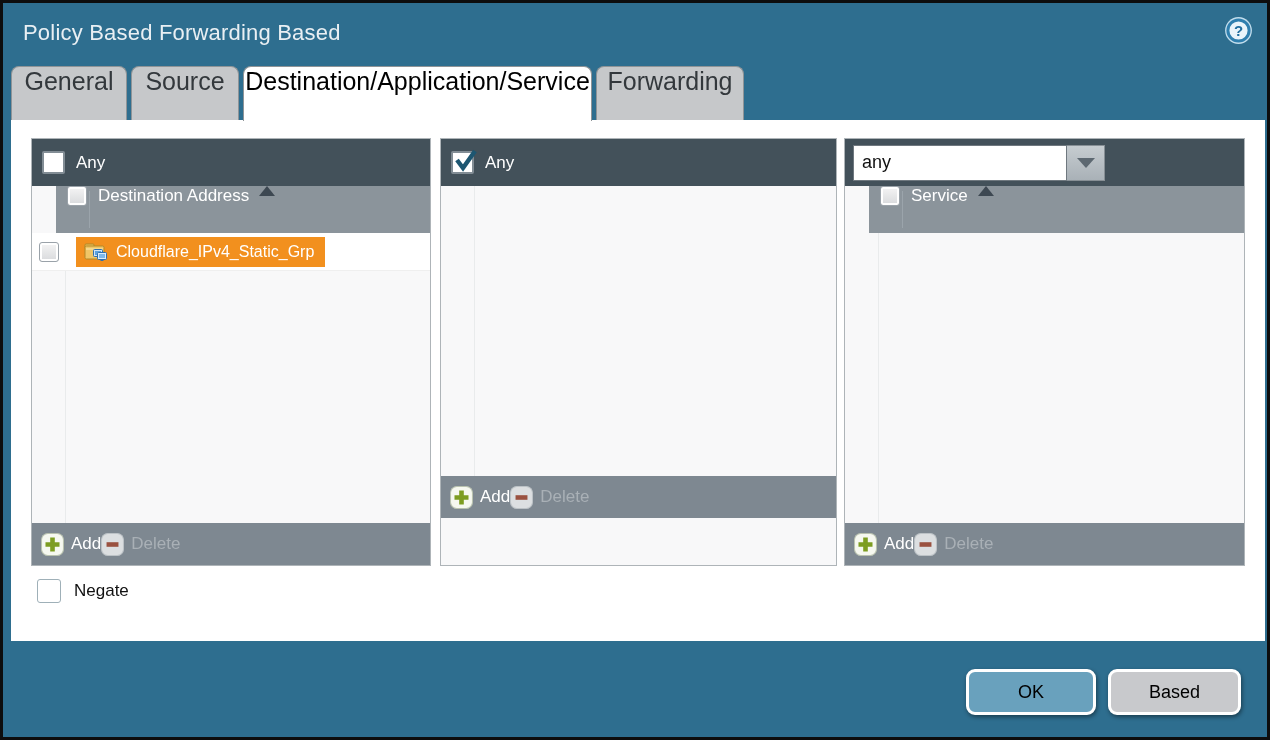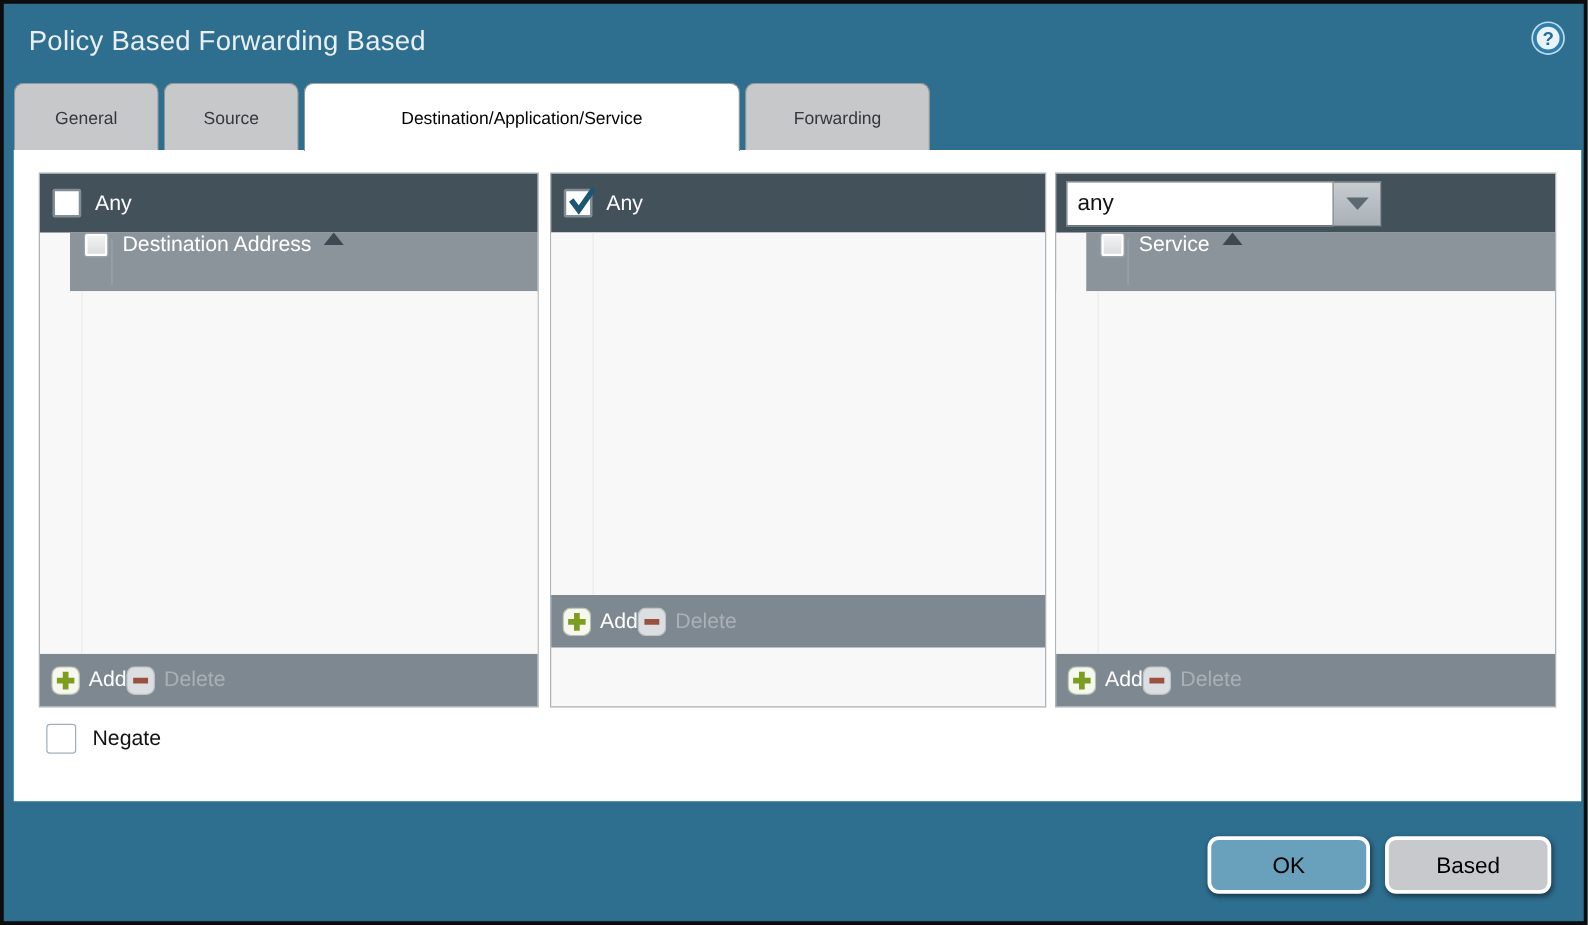--- a/index.html
+++ b/index.html
@@ -9,22 +9,22 @@
     background:#2e6e8f; border:3px solid #0d0d0d;
     font-family:"Liberation Sans", sans-serif; overflow:hidden;
   }
   .title { position:absolute; left:20px; top:17px; font-size:22px; color:#e9eff3; letter-spacing:0.2px; }
   .help { position:absolute; right:14px; top:13px; width:29px; height:29px; cursor:pointer; }
 
   
   .tab {
     position:absolute; top:63px; height:54px;
     background:#c6c8ca; border:1px solid #8f9497; border-bottom:none;
-    border-radius:8px 8px 0 0; color:#33383c; font-size:14px;
-    display:flex; align-items:center; justify-content:center; cursor:pointer; z-index:1;
+    border-radius:8px 8px 0 0; color:#33383c; font-size:25px;
+    display:flex; align-items:flex-start; justify-content:center; cursor:pointer; z-index:1;
   }
   .tab.active { background:#ffffff; color:#000; height:55px; z-index:3; }
   .tab-general    { left:8px;   width:116px; }
   .tab-source     { left:128px; width:108px; }
   .tab-das        { left:240px; width:349px; }
   .tab-forwarding { left:593px; width:148px; }
 
   
   .panel { position:absolute; left:8px; top:117px; width:1254px; height:521px; background:#fff; z-index:2; }
 
@@ -127,20 +127,36 @@
         <span class="any-label">Any</span>
       </div>
       <div class="col-subhead">
         <div class="cb-small"></div>
         <div class="subhead-divider"></div>
         <span class="head-label">Destination Address</span>
         <span class="sort-icon"></span>
       </div>
       <div class="col-list">
         <div class="list-gutter"></div>
+        <div class="list-row">
+          <div class="cb-small row-cb"></div>
+          <div class="row-chip">
+            <svg width="24" height="20" viewBox="0 0 24 20">
+              <rect x="1" y="2" width="9" height="5" rx="1" fill="#eec05a" stroke="#b08828"></rect>
+              <rect x="1" y="4" width="19" height="13" rx="1.5" fill="#f0c666" stroke="#b08828"></rect>
+              <path d="M2 7 h17" stroke="#f7dc9a" stroke-width="1.5"></path>
+              <rect x="9.5" y="7.5" width="9" height="7" rx="1" fill="#cfe4f7" stroke="#2f6fae"></rect>
+              <rect x="11" y="9" width="6" height="4" fill="#5aa2e0"></rect>
+              <rect x="13.5" y="10.5" width="9" height="7" rx="1" fill="#dcecfa" stroke="#2f6fae"></rect>
+              <rect x="15" y="12" width="6" height="4" fill="#7fb8ea"></rect>
+              <rect x="16.5" y="17.5" width="3" height="1.5" fill="#2f6fae"></rect>
+            </svg>
+            <span>Cloudflare_IPv4_Static_Grp</span>
+          </div>
+        </div>
       </div>
       <div class="col-footer">
         <div class="btn-add">
           <svg width="23" height="23" viewBox="0 0 22 22">
             <rect x="0.5" y="0.5" width="21" height="21" rx="6" fill="#f6f8f0" stroke="#b9c2af"></rect>
             <path d="M11 4.3 v13.4 M4.3 11 h13.4" stroke="#7d9d21" stroke-width="4.4"></path>
           </svg>
           <span>Add</span>
         </div>
         <div class="btn-delete">

